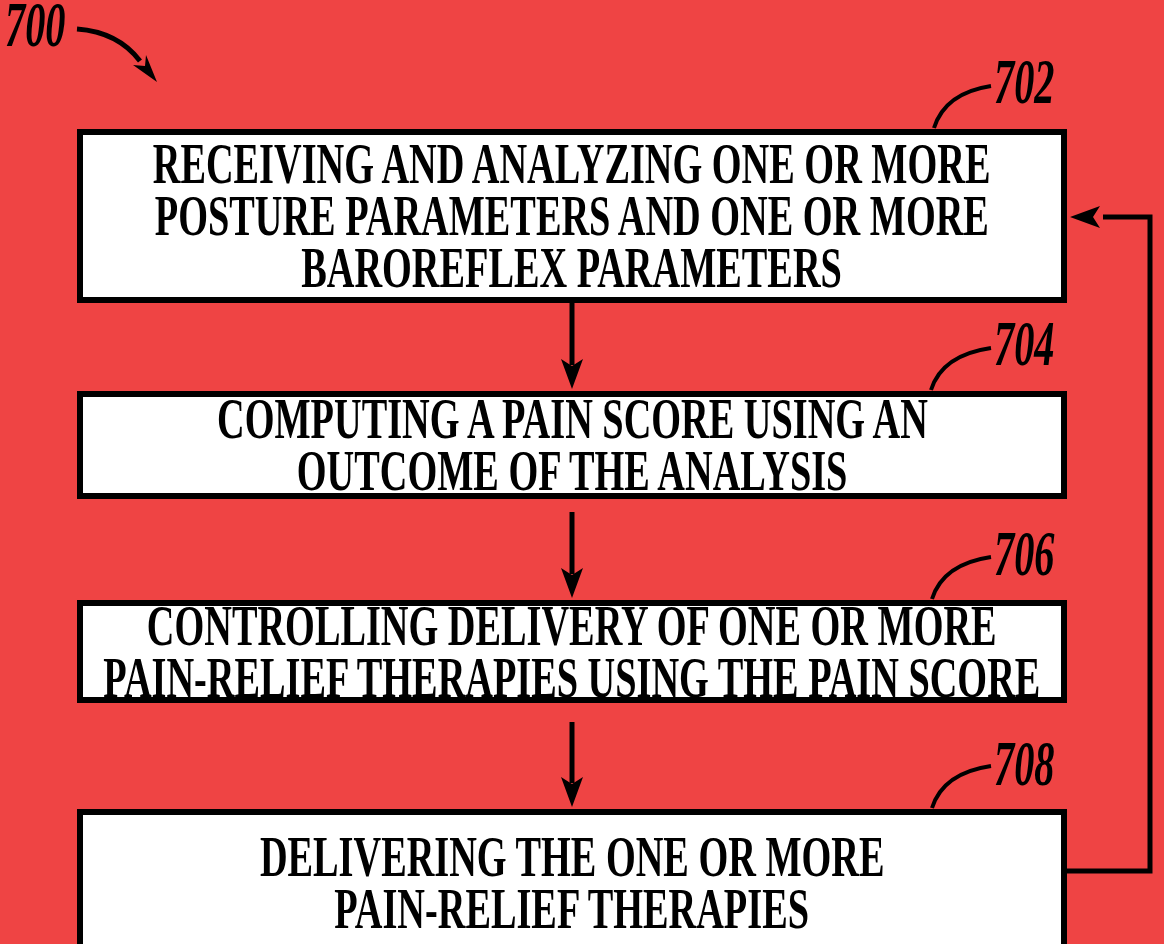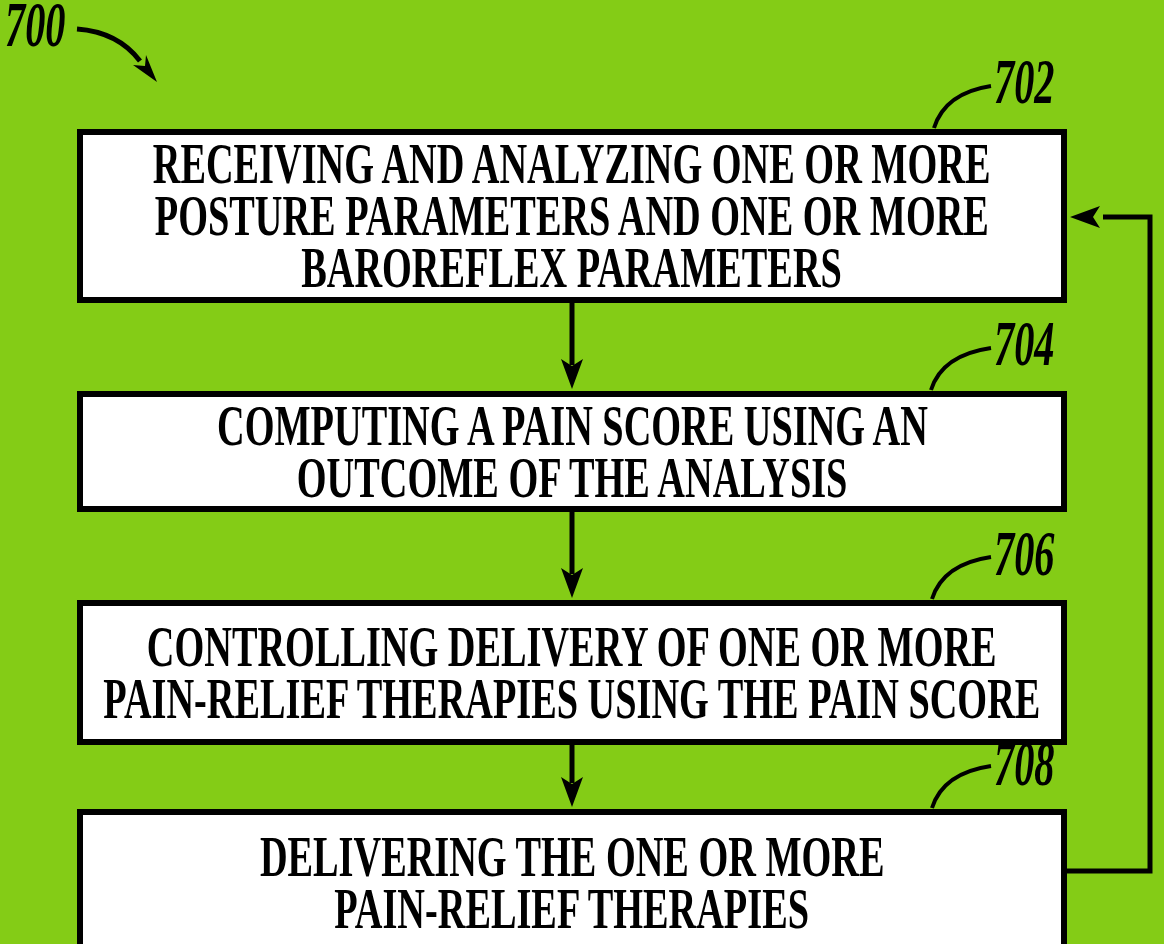--- a/index.html
+++ b/index.html
@@ -1,20 +1,20 @@
 <!DOCTYPE html>
 <html><head>
 <meta charset="utf-8">
 <style>
   html, body { margin: 0; padding: 0; background: #ffffff; }
   .canvas {
     position: relative;
     width: 1164px;
     height: 944px;
-    background: #84cc16;
+    background: #ef4444;
     overflow: hidden;
     font-family: "Liberation Serif", serif;
   }
   .lines-svg {
     position: absolute;
     left: 0; top: 0;
     width: 1164px; height: 944px;
   }
   .flow-box {
     position: absolute;
@@ -107,27 +107,27 @@
     <path d="M 932,808 Q 943,773 991,766" fill="none" stroke="#000000" stroke-width="4"></path>
   </svg>
 
   <div class="flow-box" style="top:129px; height:174px;">
     <div class="box-line">RECEIVING AND ANALYZING ONE OR MORE</div>
     <div class="box-line">POSTURE PARAMETERS AND ONE OR MORE</div>
     <div class="box-line">BAROREFLEX PARAMETERS</div>
   </div>
   <div class="ref-num" style="top:50px;">702</div>
 
-  <div class="flow-box" style="top:391px; height:121px;">
+  <div class="flow-box" style="top:391px; height:108px;">
     <div class="box-line">COMPUTING A PAIN SCORE USING AN</div>
     <div class="box-line">OUTCOME OF THE ANALYSIS</div>
   </div>
   <div class="ref-num" style="top:312px;">704</div>
 
-  <div class="flow-box" style="top:600px; height:145px;">
+  <div class="flow-box" style="top:600px; height:103px;">
     <div class="box-line">CONTROLLING DELIVERY OF ONE OR MORE</div>
     <div class="box-line">PAIN-RELIEF THERAPIES USING THE PAIN SCORE</div>
   </div>
   <div class="ref-num" style="top:522px;">706</div>
 
   <div class="flow-box" style="top:809px; height:148px;">
     <div class="box-line">DELIVERING THE ONE OR MORE</div>
     <div class="box-line">PAIN-RELIEF THERAPIES</div>
   </div>
   <div class="ref-num" style="top:732px;">708</div>

